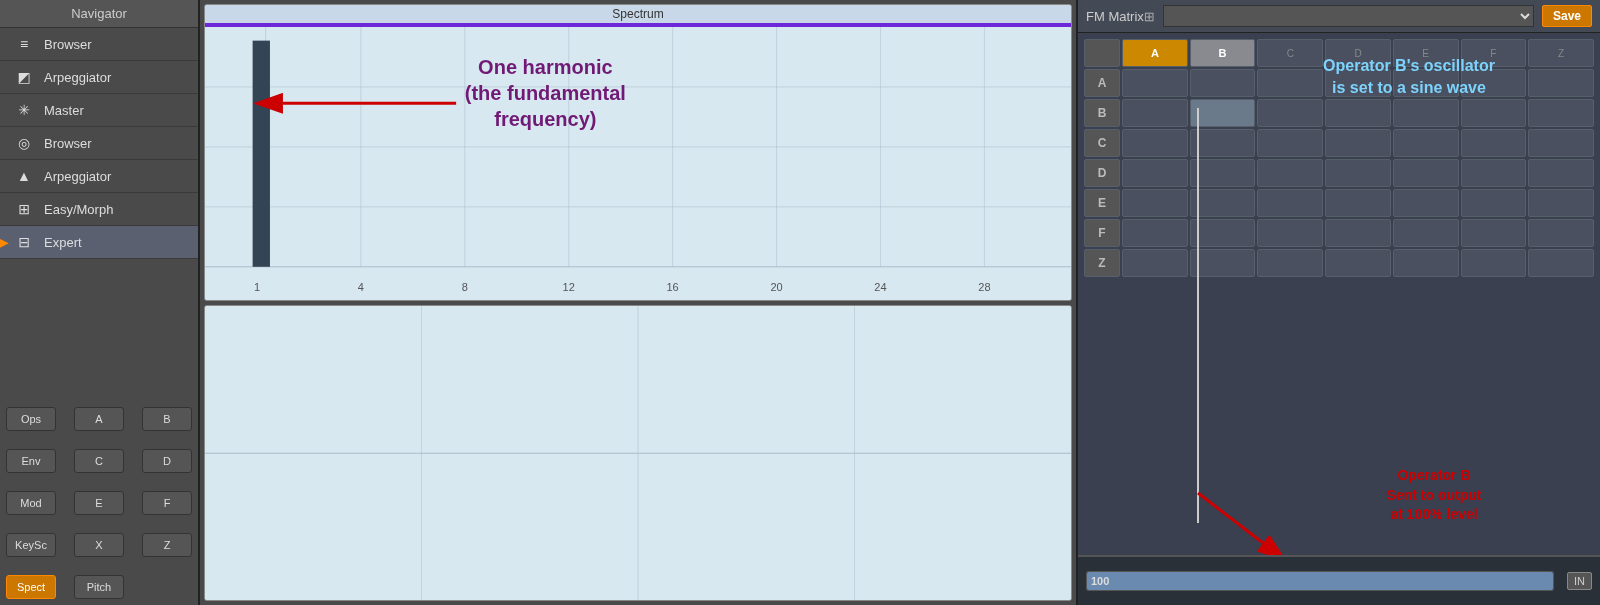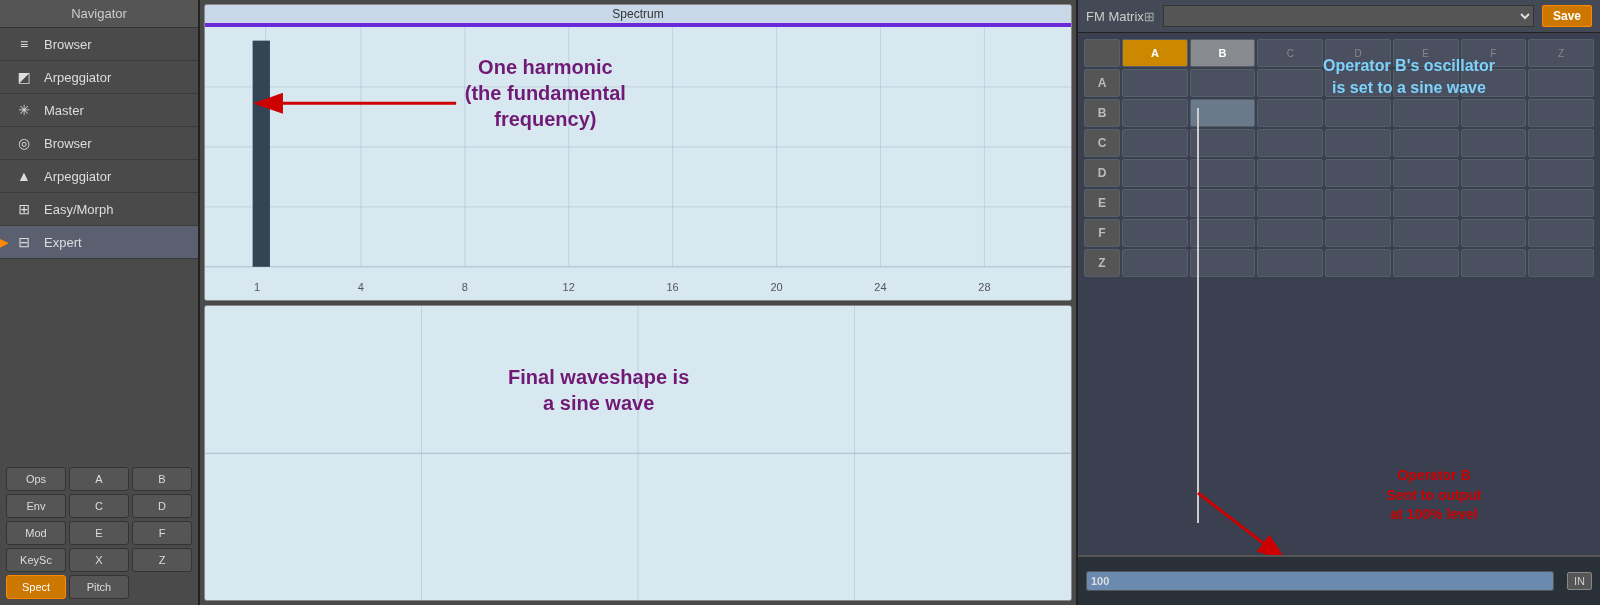--- a/index.html
+++ b/index.html
@@ -64,21 +64,21 @@
       color: #ff8800;
       font-size: 14px;
     }
 
     
     .bottom-buttons {
       margin-top: auto;
       padding: 6px;
       display: grid;
       grid-template-columns: repeat(3, 1fr);
-      gap: 3px;
+      gap: 18px;
     }
     .grid-btn {
       background: #555;
       color: #ddd;
       border: 1px solid #333;
       border-radius: 3px;
       font-size: 11px;
       padding: 5px 2px;
       text-align: center;
       cursor: pointer;
@@ -409,23 +409,20 @@
 
             <path d="
               M 0,50%
               C 6%,5% 19%,5% 25%,50%
               C 31%,95% 44%,95% 50%,50%
               C 56%,5% 69%,5% 75%,50%
               C 81%,95% 94%,95% 100%,50%
             " stroke="#223344" stroke-width="2" fill="none"></path>
           </svg>
 
-          <div class="annotation" style="left:35%; top:20%; font-size:20px;">
-            Final waveshape is<br>a sine wave
-          </div>
         </div>
       </div>
     </div>
   </div>
 
   <div class="fm-matrix-panel">
     <div class="fm-matrix-header">
       <span class="fm-matrix-title">FM Matrix</span>
       <span style="color:#aaa; font-size:13px;">⊞</span>
       <select class="fm-dropdown"></select>

